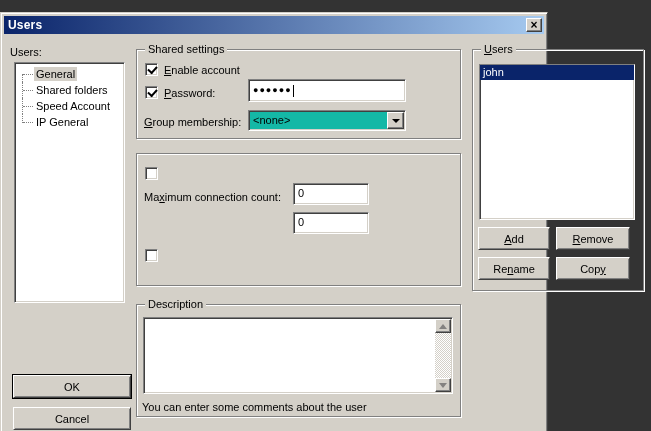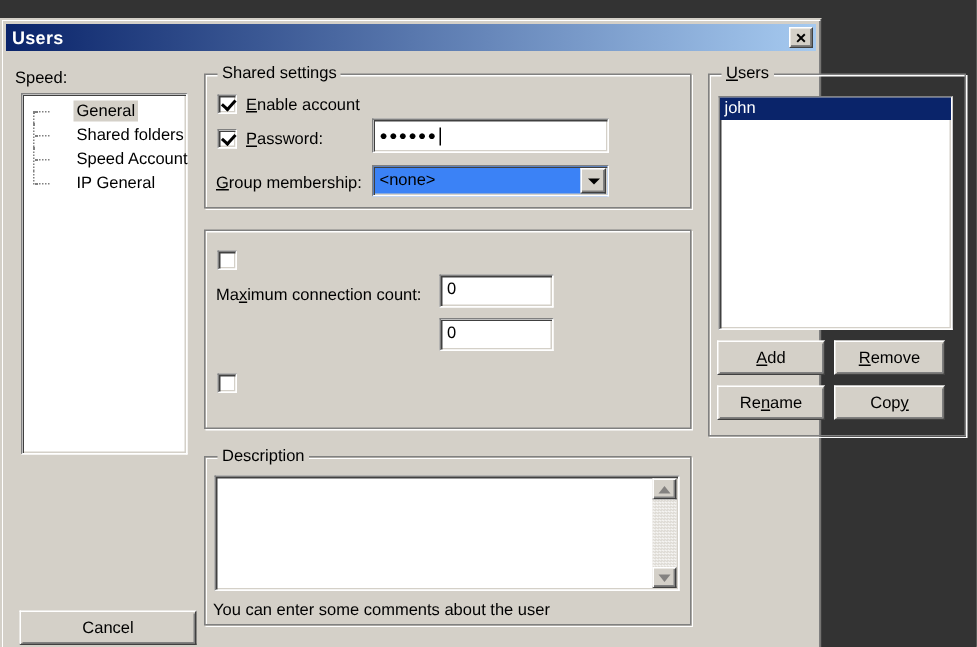--- a/index.html
+++ b/index.html
@@ -27,35 +27,35 @@
   .group-title{position:absolute;top:-7px;left:8px;background:#d4d0c8;padding:0 3px;
     font-size:11px;line-height:13px;white-space:nowrap;}
   .checkbox{position:absolute;width:13px;height:13px;background:#fff;
     border:1px solid;border-color:#808080 #fff #fff #808080;
     box-shadow:inset 1px 1px 0 #404040, inset -1px -1px 0 #d4d0c8;}
   .checkbox.checked::after{content:"";position:absolute;left:2px;top:2px;width:7px;height:4px;
     border:solid #000;border-width:0 0 2px 2px;transform:rotate(-48deg);}
   .field{position:absolute;font-size:11px;padding:3px 0 0 4px;color:#000;}
   .pw-dots{font-size:9px;letter-spacing:1px;line-height:15px;display:inline-block;vertical-align:middle;}
   .caret{display:inline-block;width:1px;height:12px;background:#000;vertical-align:middle;margin-left:1px;}
-  .combo{position:absolute;background:#3b82f6;border:1px solid;border-color:#808080 #fff #fff #808080;
+  .combo{position:absolute;background:#14b8a6;border:1px solid;border-color:#808080 #fff #fff #808080;
     box-shadow:inset 1px 1px 0 #404040, inset -1px -1px 0 #d4d0c8;}
   .combo-text{position:absolute;left:4px;top:2px;font-size:11px;line-height:14px;}
   .combo-btn{position:absolute;right:1px;top:1px;bottom:1px;width:17px;background:#d4d0c8;
     border:1px solid;border-color:#fff #404040 #404040 #fff;box-shadow:inset -1px -1px 0 #808080;
     display:flex;align-items:center;justify-content:center;}
   .tri-down{width:0;height:0;border:4px solid transparent;border-top:4px solid #000;margin-top:4px;}
   .tree{position:absolute;padding-top:3px;}
   .tree-row{display:flex;align-items:center;height:16px;padding-left:7px;}
   .branch{width:12px;height:16px;position:relative;flex:none;}
   .branch::before{content:"";position:absolute;left:0;top:0;bottom:0;border-left:1px dotted #808080;}
   .branch.first::before{top:8px;}
   .branch.last::before{bottom:auto;height:9px;}
   .branch::after{content:"";position:absolute;left:1px;top:8px;width:10px;border-top:1px dotted #808080;}
-  .tree-label{font-size:11px;padding:0 2px;line-height:14px;white-space:nowrap;margin-left:15px;}
+  .tree-label{font-size:11px;padding:0 2px;line-height:14px;white-space:nowrap;}
   .tree-label.selected{background:#d4d0c8;}
   .listbox{position:absolute;}
   .list-item{height:15px;font-size:11px;line-height:15px;padding-left:3px;color:#000;}
   .list-item.selected{background:#0a246a;color:#fff;}
   .textarea{position:absolute;}
   .sb{position:absolute;right:1px;top:1px;bottom:1px;width:16px;}
   .sb-btn{position:absolute;left:0;width:16px;height:14px;background:#d4d0c8;
     border:1px solid;border-color:#fff #404040 #404040 #fff;box-shadow:inset -1px -1px 0 #808080;
     display:flex;align-items:center;justify-content:center;}
   .sb-btn.up{top:0;} .sb-btn.down{bottom:0;}
@@ -70,41 +70,42 @@
 
 <div class="window">
 
   <div class="titlebar">
     <span class="title">Users</span>
     <button class="close-btn">
       <span class="close-x">×</span>
     </button>
   </div>
 
-  <div class="lbl" style="left:9px;top:33px">Speed:</div>
+  <div class="lbl" style="left:9px;top:33px">Users:</div>
 
   <div class="tree sunken" style="left:13px;top:49px;width:111px;height:241px">
     <div class="tree-row">
       <span class="branch first"></span>
       <span class="tree-label selected">General</span>
     </div>
     <div class="tree-row">
       <span class="branch mid"></span>
       <span class="tree-label">Shared folders</span>
     </div>
     <div class="tree-row">
       <span class="branch mid"></span>
       <span class="tree-label">Speed Account</span>
     </div>
     <div class="tree-row">
       <span class="branch last"></span>
       <span class="tree-label">IP General</span>
     </div>
   </div>
 
+  <button class="btn default" style="left:12px;top:362px;width:118px;height:23px">OK</button>
   <button class="btn" style="left:12px;top:394px;width:118px;height:23px">Cancel</button>
 
   <div class="group" style="left:135px;top:36px;width:325px;height:90px">
     <span class="group-title">Shared settings</span>
   </div>
   <span class="checkbox checked" style="left:144px;top:50px"></span>
   <div class="lbl" style="left:163px;top:51px"><u>E</u>nable account</div>
   <span class="checkbox checked" style="left:144px;top:73px"></span>
   <div class="lbl" style="left:163px;top:74px"><u>P</u>assword:</div>
   <div class="sunken field" style="left:247px;top:66px;width:158px;height:23px">

